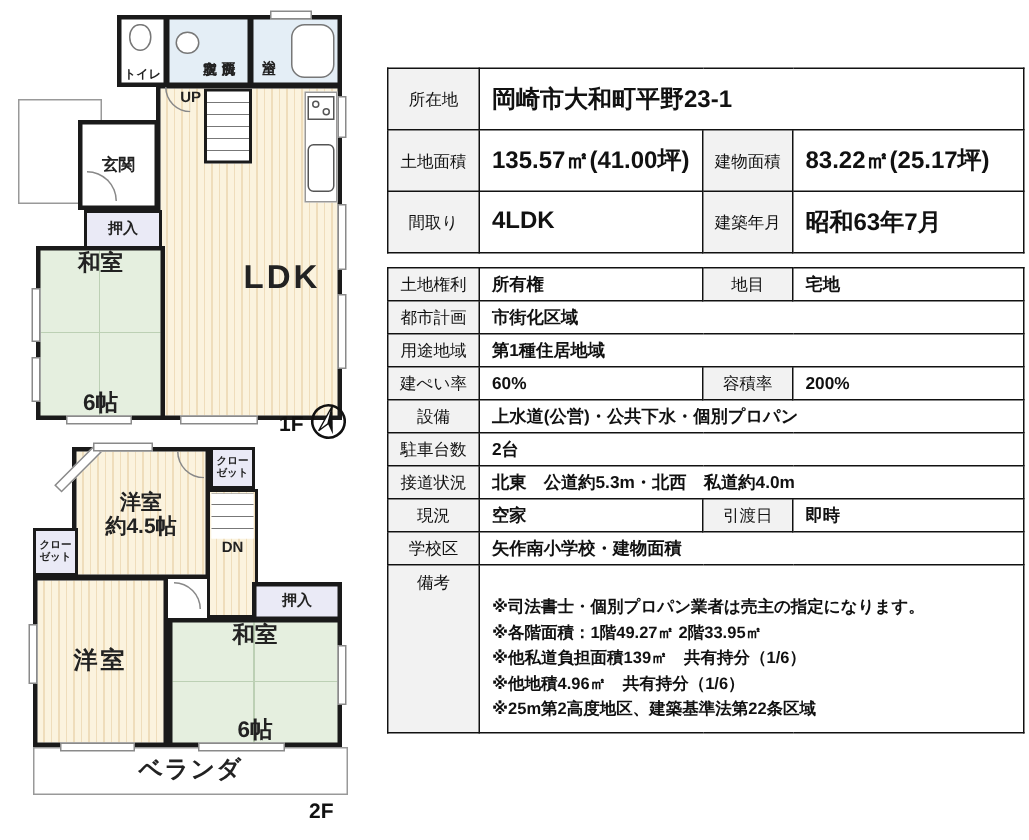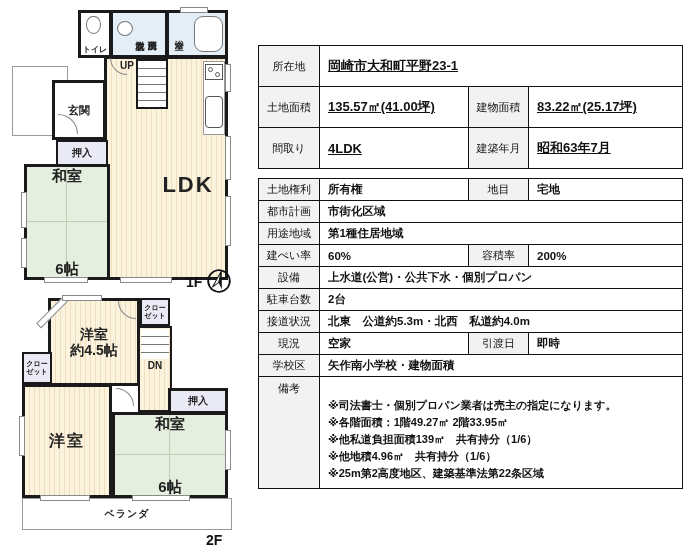--- a/index.html
+++ b/index.html
@@ -30,21 +30,21 @@
   .floor-tag { position:absolute; font-size:14px; font-weight:bold; z-index:7; }
   .compass { position:absolute; z-index:7; }
 
   
   .tbl { position:absolute; border-collapse:collapse; table-layout:fixed; background:#fff; }
   .tbl td { border:1px solid #111; overflow:hidden; }
   .tbl .hd { background:#f2f2f2; text-align:center; font-size:11px; }
   .tbl .val { padding-left:8px; font-weight:bold; }
   #tbl1 { left:258px; top:45px; width:424px; }
   #tbl1 td { height:41px; }
-  #tbl1 .val { font-size:13px;text-decoration:underline; }
+  #tbl1 .val { font-size:16px; }
   #tbl2 { left:258px; top:178px; width:424px; }
   #tbl2 td { height:22px; }
   #tbl2 .val { font-size:11.5px; }
   #tbl2 .remarks-label { vertical-align:top; padding-top:4px; }
   #tbl2 .remarks-cell { vertical-align:top; padding-top:20px; height:112px; }
   .remark-line { font-size:11px; font-weight:bold; line-height:1.55; }
 </style>
 </head>
 <body>
 
@@ -141,21 +141,21 @@
     <div class="room closet" style="left:168px;top:388px;width:60px;height:26px;border-width:3px;">
       <span class="lbl" style="font-size:10px;">押入</span>
     </div>
 
     <div class="room tatami" style="left:112px;top:412px;width:116px;height:86px;flex-direction:column;">
       <span class="lbl" style="font-size:15px;">和室</span>
       <span class="lbl" style="font-size:15px;">6帖</span>
     </div>
 
     <div class="thin white" style="position:absolute;left:22px;top:498px;width:210px;height:32px;display:flex;align-items:center;justify-content:center;">
-      <span class="lbl" style="font-size:10px;letter-spacing:1px;">ベランダ</span>
+      <span class="lbl" style="font-size:16px;letter-spacing:1px;">ベランダ</span>
     </div>
 
     <div class="window" style="left:19px;top:416px;width:6px;height:40px;"></div>
     <div class="window" style="left:62px;top:295px;width:40px;height:6px;"></div>
     <div class="window" style="left:40px;top:495px;width:50px;height:6px;"></div>
     <div class="window" style="left:132px;top:495px;width:58px;height:6px;"></div>
     <div class="window" style="left:225px;top:430px;width:6px;height:40px;"></div>
 
     <div class="arc" style="left:118px;top:301px;width:18px;height:18px;border-left:1px solid #888;border-bottom:1px solid #888;border-radius:0 0 0 100%;"></div>
     <div class="arc" style="left:116px;top:388px;width:18px;height:18px;border-right:1px solid #888;border-top:1px solid #888;border-radius:0 100% 0 0;"></div>

